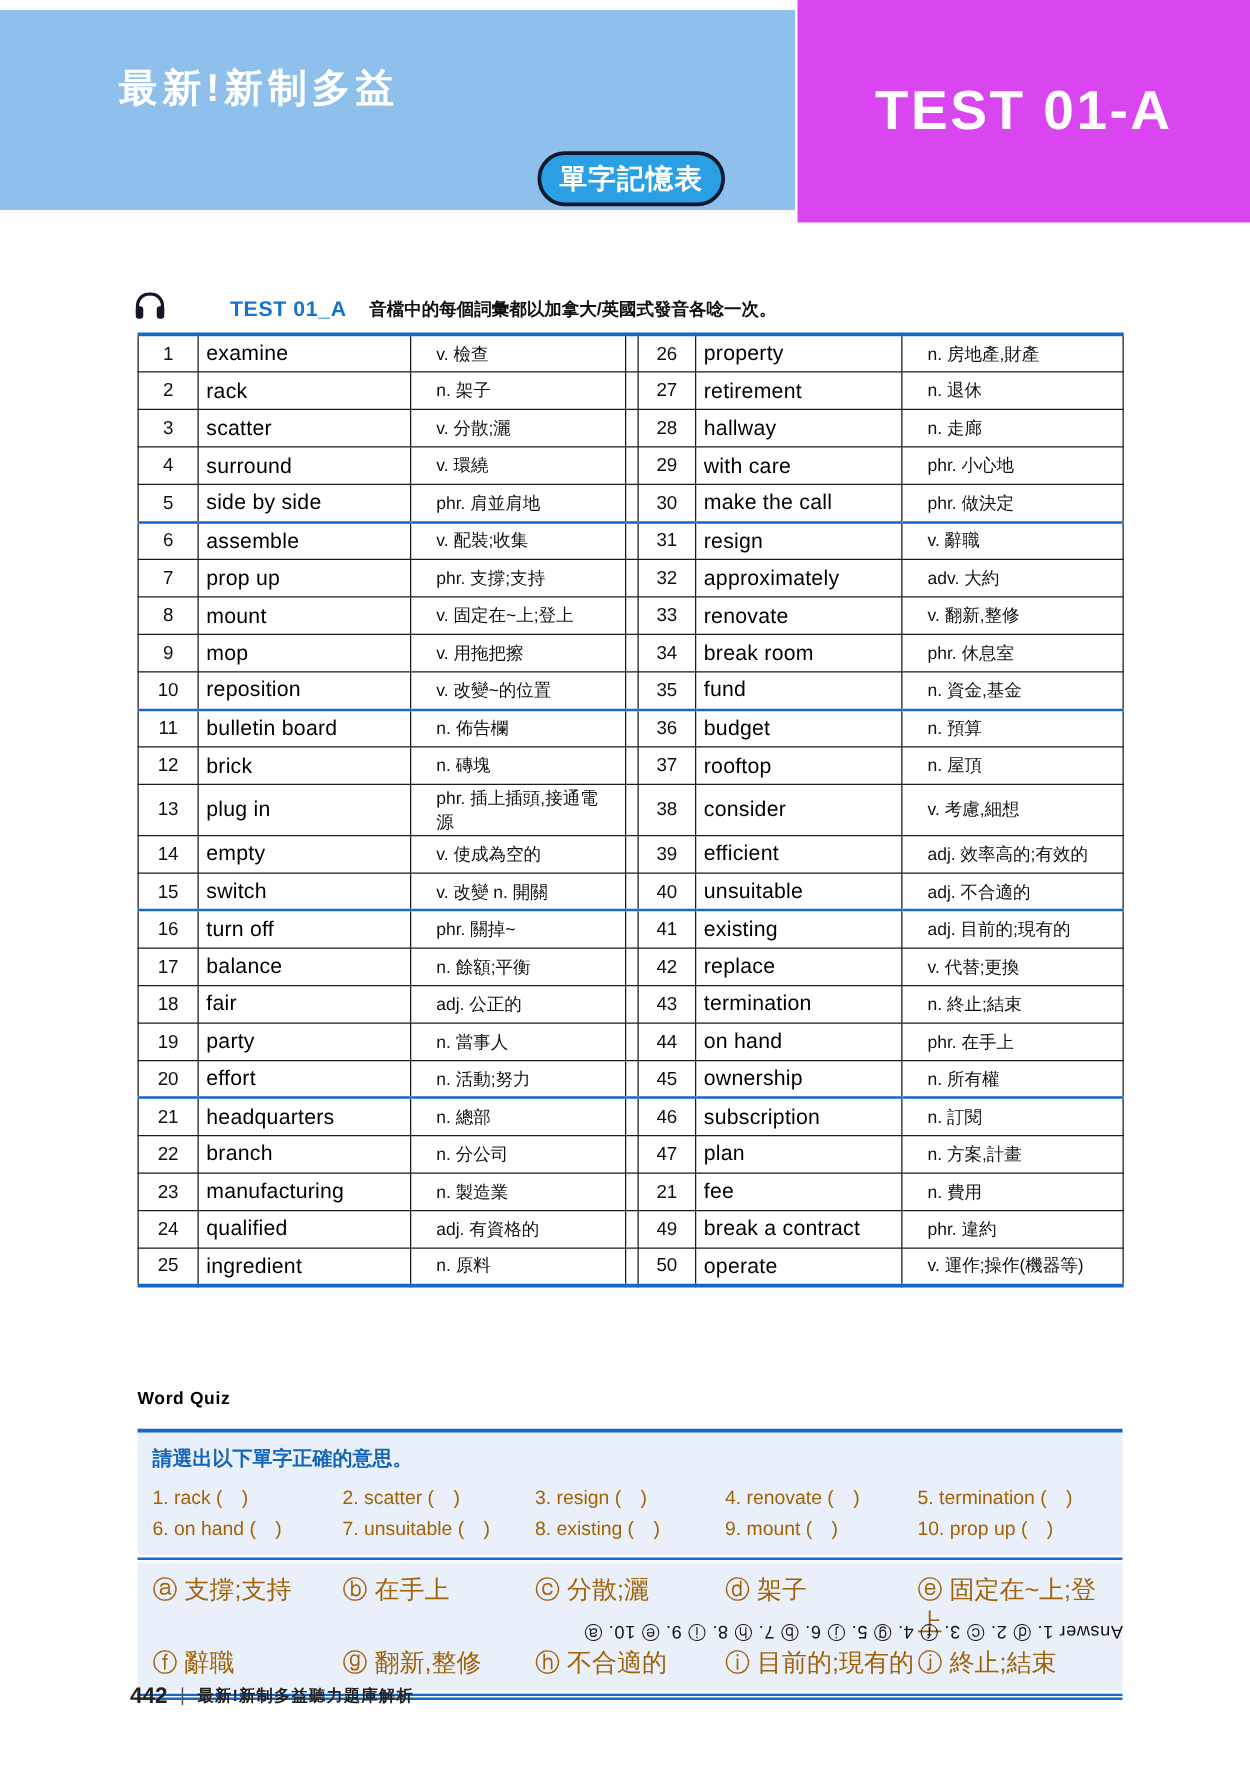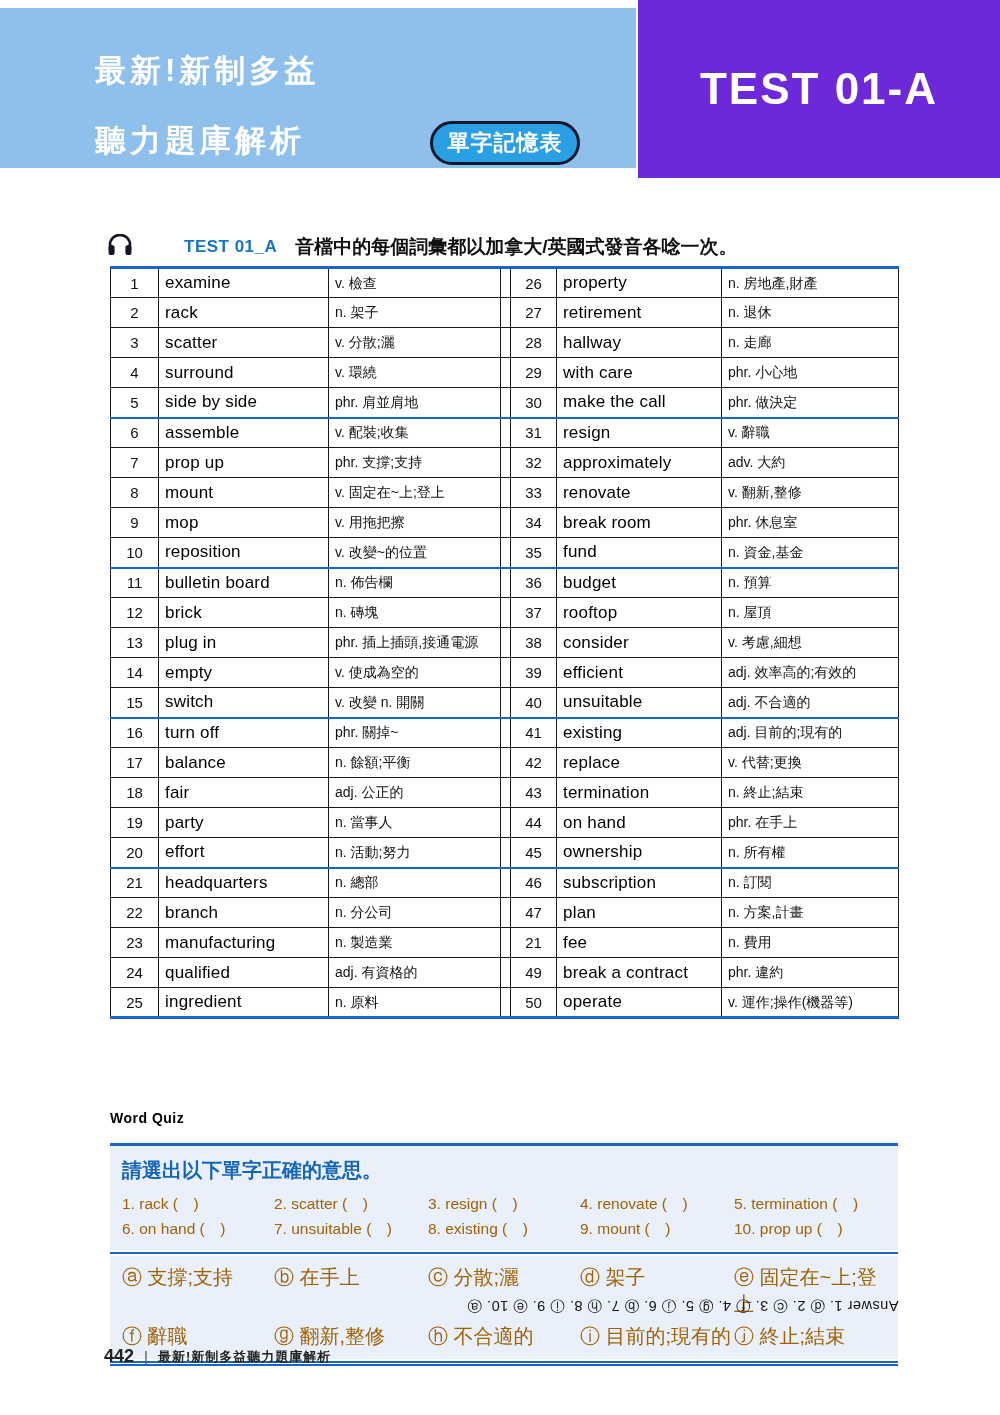--- a/index.html
+++ b/index.html
@@ -10,51 +10,51 @@
   
   .header-left { position:absolute; left:0; top:8px; width:636px; height:160px;
     background:#8fc0eb; }
   .header-title { position:absolute; left:95px; top:28px; color:#ffffff;
     font-size:31px; font-weight:bold; letter-spacing:4px; line-height:70px; }
   .badge-pill { position:absolute; left:430px; top:113px; width:150px; height:44px;
     background:#2b9fe4; border:3px solid #0f172a; border-radius:24px;
     display:flex; align-items:center; justify-content:center;
     color:#ffffff; font-size:22px; font-weight:bold; letter-spacing:1px; }
   .header-right { position:absolute; left:638px; top:0; width:362px; height:178px;
-    background:#6d28d9; display:flex; align-items:center; justify-content:center; }
+    background:#d946ef; display:flex; align-items:center; justify-content:center; }
   .header-right .test-label { color:#ffffff; font-size:44px; font-weight:bold;
     letter-spacing:2px; }
 
   
   .audio-row { position:absolute; left:108px; top:234px; width:790px;
     display:flex; align-items:center; gap:8px; }
   .audio-row svg { flex:0 0 auto; }
   .track-label { color:#1473cc; font-size:17px; font-weight:bold; letter-spacing:.5px;margin-left:44px; }
-  .audio-desc { color:#111; font-size:19px; font-weight:bold; margin-left:10px; }
+  .audio-desc { color:#111; font-size:14px; font-weight:bold; margin-left:10px; }
 
   
   .vocab-wrap { position:absolute; left:110px; top:266px; width:788px; }
   table.vocab { width:100%; border-collapse:collapse; table-layout:fixed;
     border-top:3px solid #1667c8; border-bottom:3px solid #1667c8; }
   table.vocab td { border:1px solid #1a1a1a; vertical-align:middle; }
   table.vocab tr { height:30px; }
   td.num { text-align:center; font-size:15px; color:#111; }
   td.word { font-size:17px; padding:1px 6px; color:#000; letter-spacing:.2px;
     white-space:nowrap; overflow:hidden;margin-left:48px; }
-  td.meaning { font-size:14px; padding:1px 6px; color:#111; line-height:1.35; }
+  td.meaning { font-size:14px; padding:1px 20px; color:#111; line-height:1.35; }
   td.gapcell { border-top:none; border-bottom:none; background:#fff; }
   tr.sep td { border-bottom:2.5px solid #1667c8; }
 
   
   .quiz-title { position:absolute; left:110px; top:1110px; font-size:14px;
     font-weight:bold; color:#000; letter-spacing:.5px; }
   .quiz-box { position:absolute; left:110px; top:1143px; width:788px; }
   .quiz-questions { border-top:3.5px solid #1667c8; background:#e9f0f9;
     padding:11px 12px 10px 12px; }
-  .quiz-instruction { color:#1566b8; font-size:20px; font-weight:bold;
+  .quiz-instruction { color:#1566b8; font-size:16px; font-weight:bold;
     margin-bottom:10px; }
   .quiz-grid { display:grid; grid-template-columns:152px 154px 152px 154px auto;
     row-gap:4px; font-size:15.5px; color:#a16207; }
   .quiz-sep { height:2px; background:#1667c8; margin:2px 0; }
   .quiz-options { background:#e9f0f9; padding:8px 12px 9px 12px; }
   .quiz-grid.options { font-size:20px; row-gap:5px; }
   .quiz-bottom { border-top:2.5px solid #1667c8; margin-top:2px; }
   .quiz-bottom-inner { height:3px; background:#fff; border-bottom:2px solid #1667c8; }
 
   
@@ -72,21 +72,20 @@
     letter-spacing:1px; }
 </style>
 </head>
 <body>
 
 <div class="page">
 
   <div class="header-left">
     <div class="header-title">
       <div>最新!新制多益</div>
-      <div>聽力題庫解析</div>
     </div>
     <div class="badge-pill">
       <span>單字記憶表</span>
     </div>
   </div>
   <div class="header-right">
     <span class="test-label">TEST 01-A</span>
   </div>
 
   <div class="audio-row">

